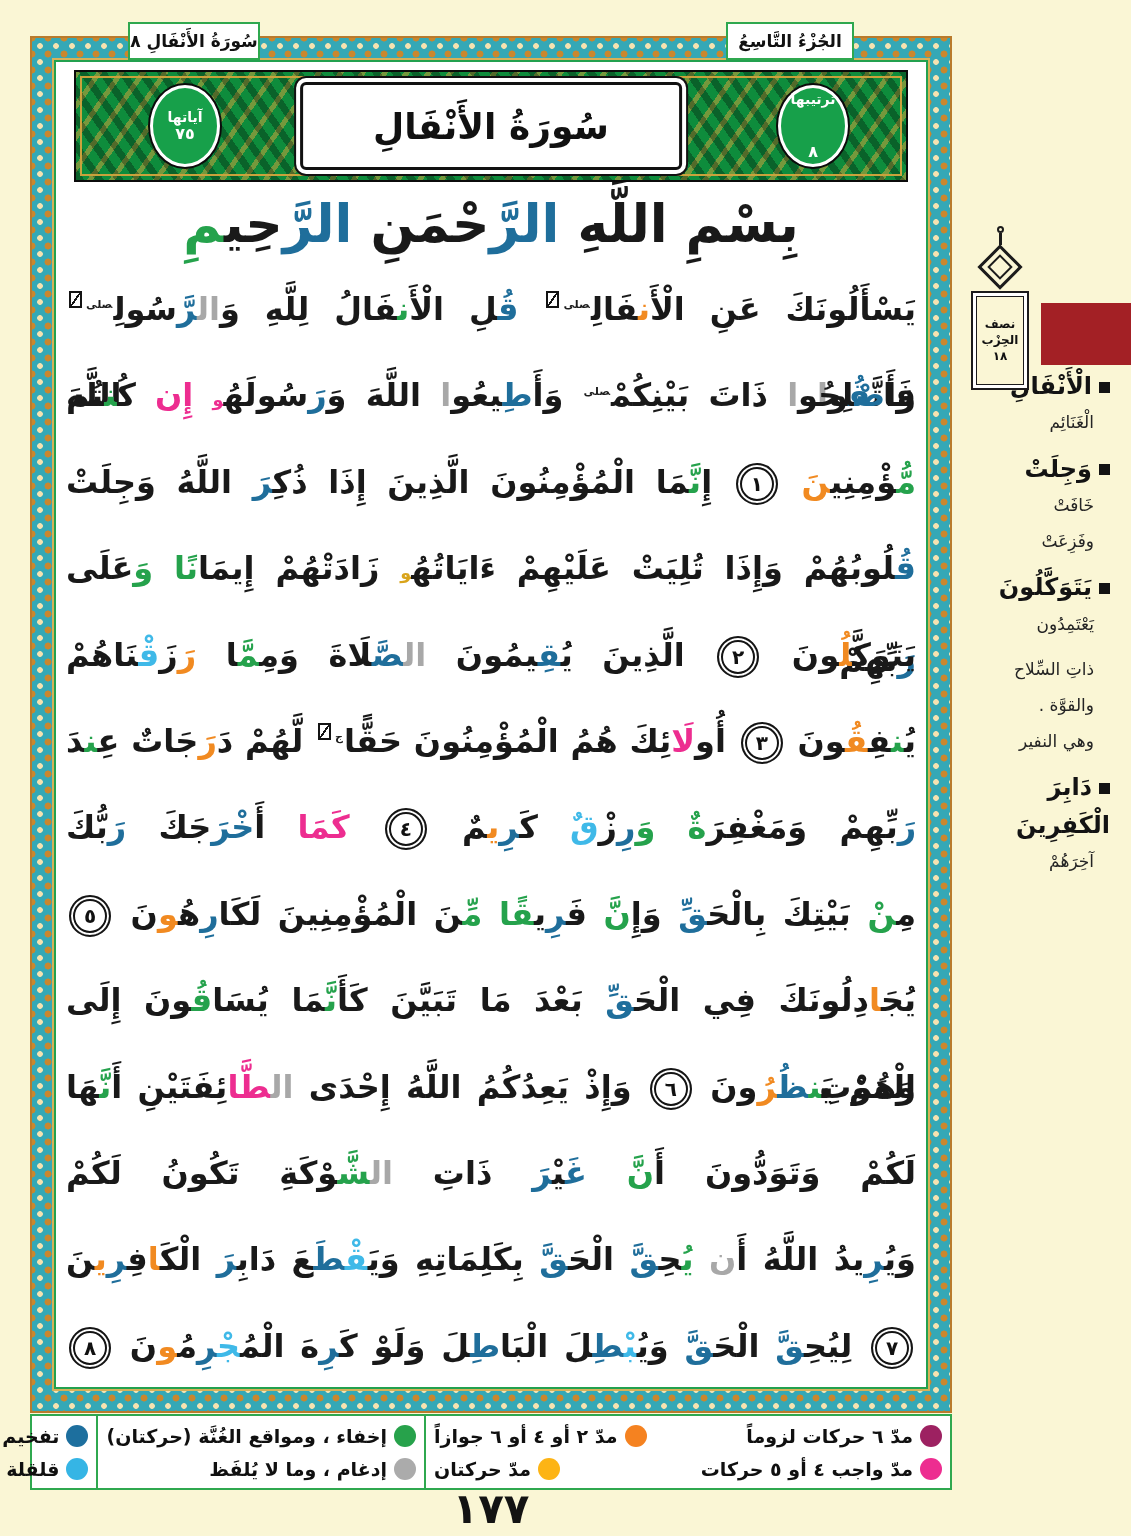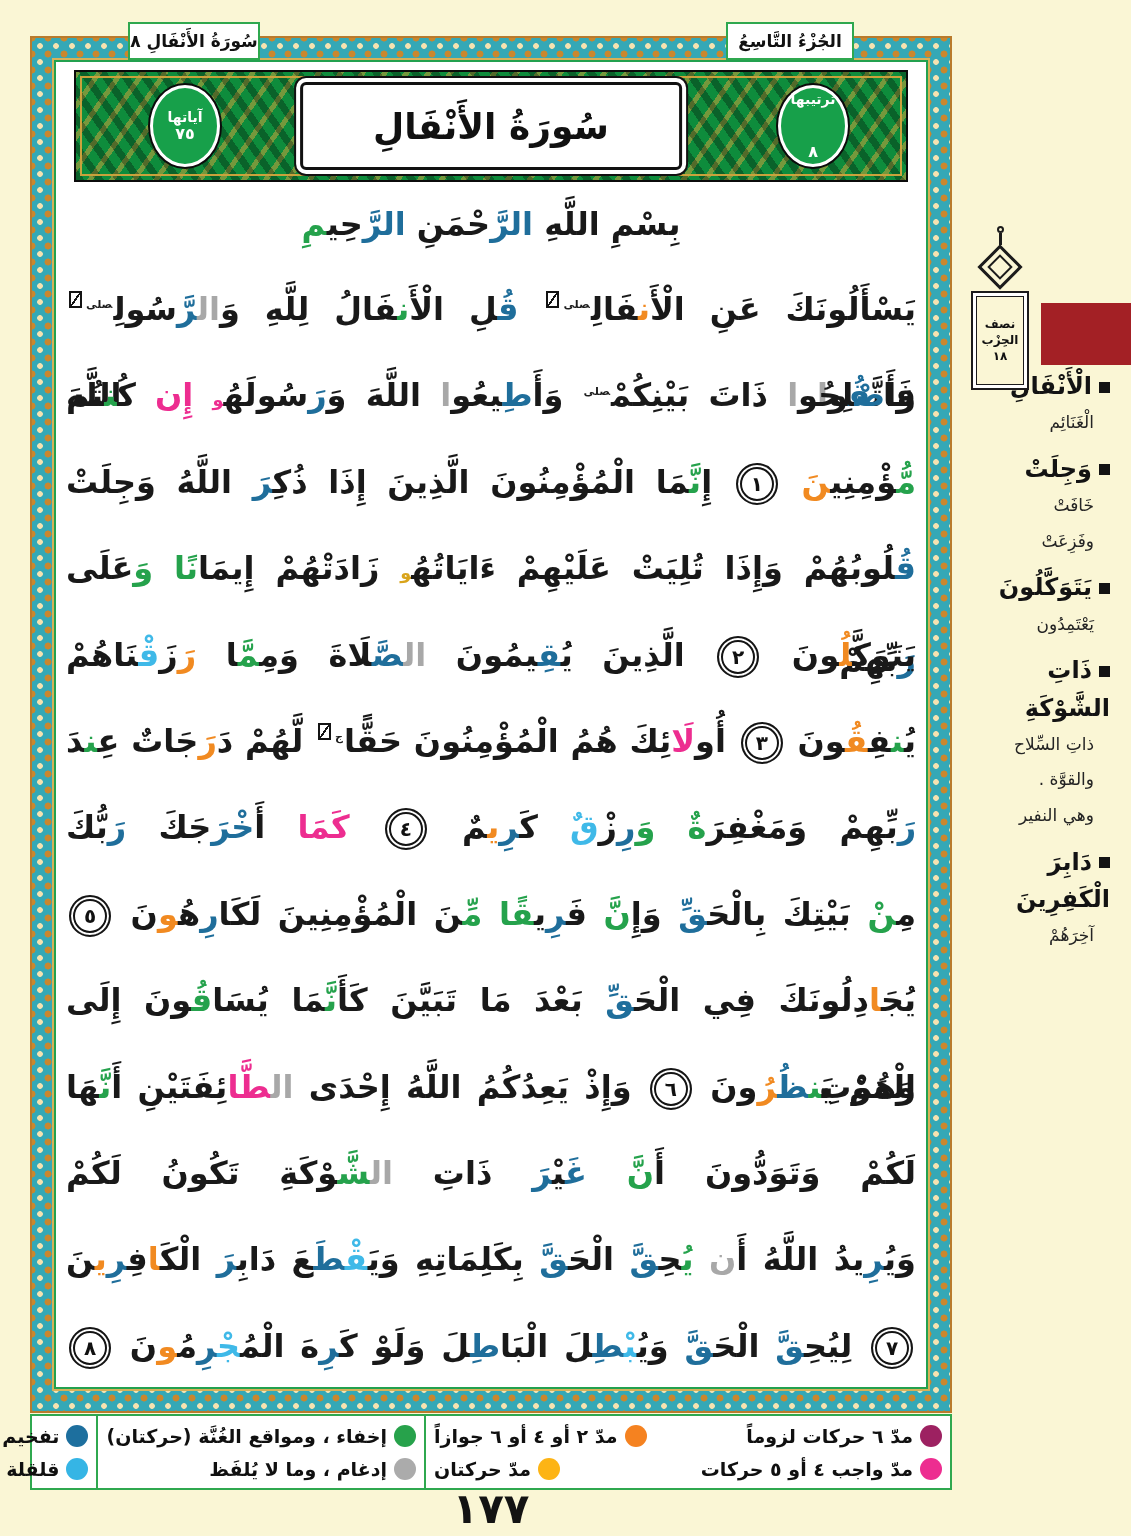--- a/index.html
+++ b/index.html
@@ -69,21 +69,21 @@
     color:#fff; font-weight:bold; line-height:1.1; z-index:2;
   }
   .badge .b-label { font-size:14px; }
   .badge .b-num   { font-size:16px; }
   .badge-tartib { right:58px;gap:36px; }
   .badge-ayat   { left:74px;  }
 
   
   .bismillah {
     height:84px; line-height:84px; text-align:center;
-    font-size:32px; font-weight:bold;
+    font-size:52px; font-weight:bold;
   }
   #qlines { padding:0 10px; }
   .qline {
     height:86.4px; line-height:86.4px;
     font-size:32px; font-weight:bold;
     text-align:justify; text-align-last:justify;
     white-space:normal;
   }
   .c-k  { color:#191919; }
   .c-o  { color:#F18A21; }
@@ -239,21 +239,20 @@
     <div class="note">
       <div class="note-head"><span class="bullet"></span>وَجِلَتْ</div>
       <div class="note-gloss">خَافَتْ</div>
       <div class="note-gloss">وفَزِعَتْ</div>
     </div>
     <div class="note">
       <div class="note-head"><span class="bullet"></span>يَتَوَكَّلُونَ</div>
       <div class="note-gloss">يَعْتَمِدُون</div>
     </div>
     <div class="note">
-      <div class="note-head"><span class="bullet"></span>ذَاتِ الشَّوْكَةِ</div>
       <div class="note-gloss">ذاتِ السِّلاح</div>
       <div class="note-gloss">والقوَّة .</div>
       <div class="note-gloss">وهي النفير</div>
     </div>
     <div class="note">
       <div class="note-head"><span class="bullet"></span>دَابِرَ الْكَفِرِينَ</div>
       <div class="note-gloss">آخِرَهُمْ</div>
     </div>
   </div>
 

